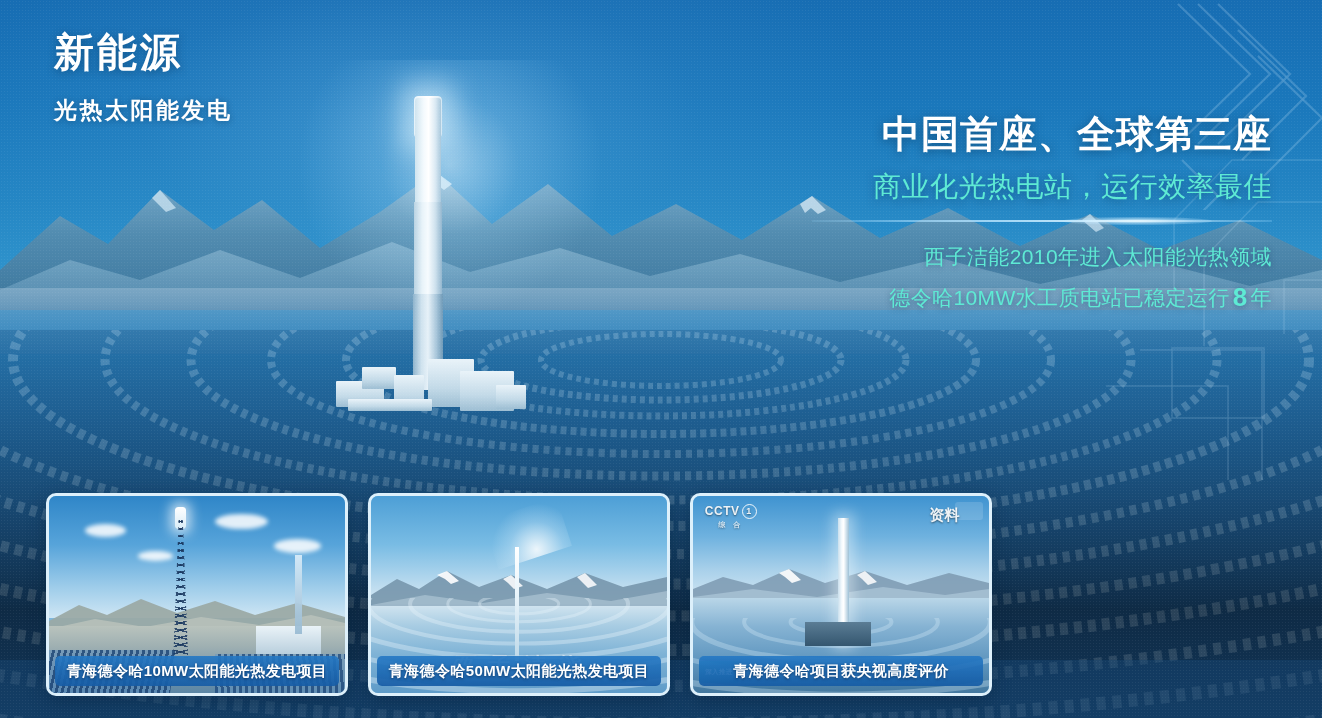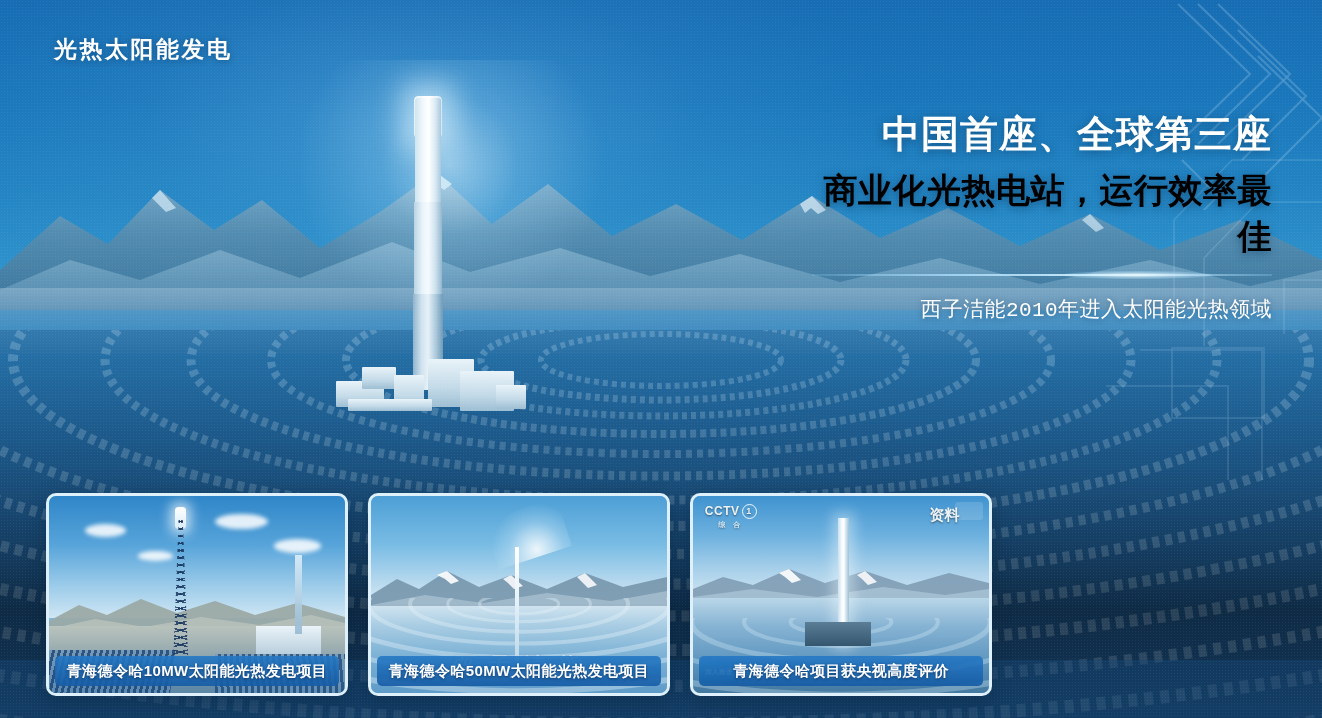--- a/index.html
+++ b/index.html
@@ -136,21 +136,21 @@
   }
   .title-main {
     font-size: 40px;
     font-weight: bold;
     color: #ffffff;
     letter-spacing: 3px;
     line-height: 1.12;
     text-shadow: 0 2px 8px rgba(5,45,80,0.45);
   }
   .title-sub {
-    margin-top: 4px;
+    margin-top: 20px;
     font-size: 23px;
     font-weight: bold;
     color: #ffffff;
     letter-spacing: 2.5px;
     text-shadow: 0 1px 6px rgba(5,45,80,0.45);
   }
 
   
   .right-block {
     position: absolute;
@@ -162,23 +162,23 @@
   .headline {
     font-size: 38px;
     font-weight: bold;
     color: #ffffff;
     letter-spacing: 1px;
     line-height: 1.2;
     text-shadow: 0 2px 10px rgba(5,45,80,0.5);
   }
   .subheadline {
     margin-top: 10px;
-    font-size: 34px;
-    font-weight: bold;
-    color: #000000;
+    font-size: 28px;
+    font-weight: normal;
+    color: #5eead4;
     letter-spacing: 0.5px;
     text-shadow: 0 2px 8px rgba(5,45,80,0.5);
   }
   .divider {
     position: relative;
     margin-top: 14px;
     height: 2px;
     background: linear-gradient(90deg, rgba(150,215,255,0.15) 0%, rgba(175,225,255,0.75) 30%, rgba(210,240,255,0.95) 62%, rgba(150,215,255,0.25) 100%);
   }
   .divider::after {
@@ -187,27 +187,26 @@
     right: 60px; top: -3px;
     width: 150px; height: 8px;
     background: radial-gradient(ellipse at center, rgba(235,250,255,0.95) 0%, rgba(190,230,255,0.35) 55%, rgba(190,230,255,0) 100%);
     border-radius: 50%;
   }
   .facts {
     margin-top: 16px;
   }
   .fact {
     font-size: 21px;
-    color: #ffffff;
+    color: #5eead4;
     line-height: 1.0;
     padding: 8px 0 9px 0;
     letter-spacing: 0.4px;
     text-shadow: 0 1px 6px rgba(5,45,80,0.45);
     white-space: nowrap;
-    font-family: Liberation Mono, monospace;
   }
   .fact .num {
     font-size: 26px;
     font-weight: bold;
     padding: 0 3px;
     vertical-align: -1px;
   }
 
   
   .cards {
@@ -432,30 +431,34 @@
         <path d="M84,236 L206,236 L206,330"></path>
         <path d="M300,130 L262,130 L262,184"></path>
         <rect x="150" y="198" width="92" height="70"></rect>
       </g>
     </svg>
   </div>
 
   <div class="dots"></div>
 
   <div class="title-block">
+    <div class="title-main">新能源</div>
     <div class="title-sub">光热太阳能发电</div>
   </div>
 
   <div class="right-block">
     <div class="headline">中国首座、全球第三座</div>
     <div class="subheadline">商业化光热电站，运行效率最佳</div>
     <div class="divider"></div>
     <div class="facts">
       <div class="fact">
         <span>西子洁能2010年进入太阳能光热领域</span>
+      </div>
+      <div class="fact">
+        <span>德令哈10MW水工质电站已稳定运行</span><span class="num">8</span><span>年</span>
       </div>
     </div>
   </div>
 
   <div class="cards">
 
     <div class="card">
       <div class="card-media">
         <div class="sc1-sky"></div>
         <div class="sc1-cloud" style="left:12%; top:14%; width:14%; height:7%;"></div>

